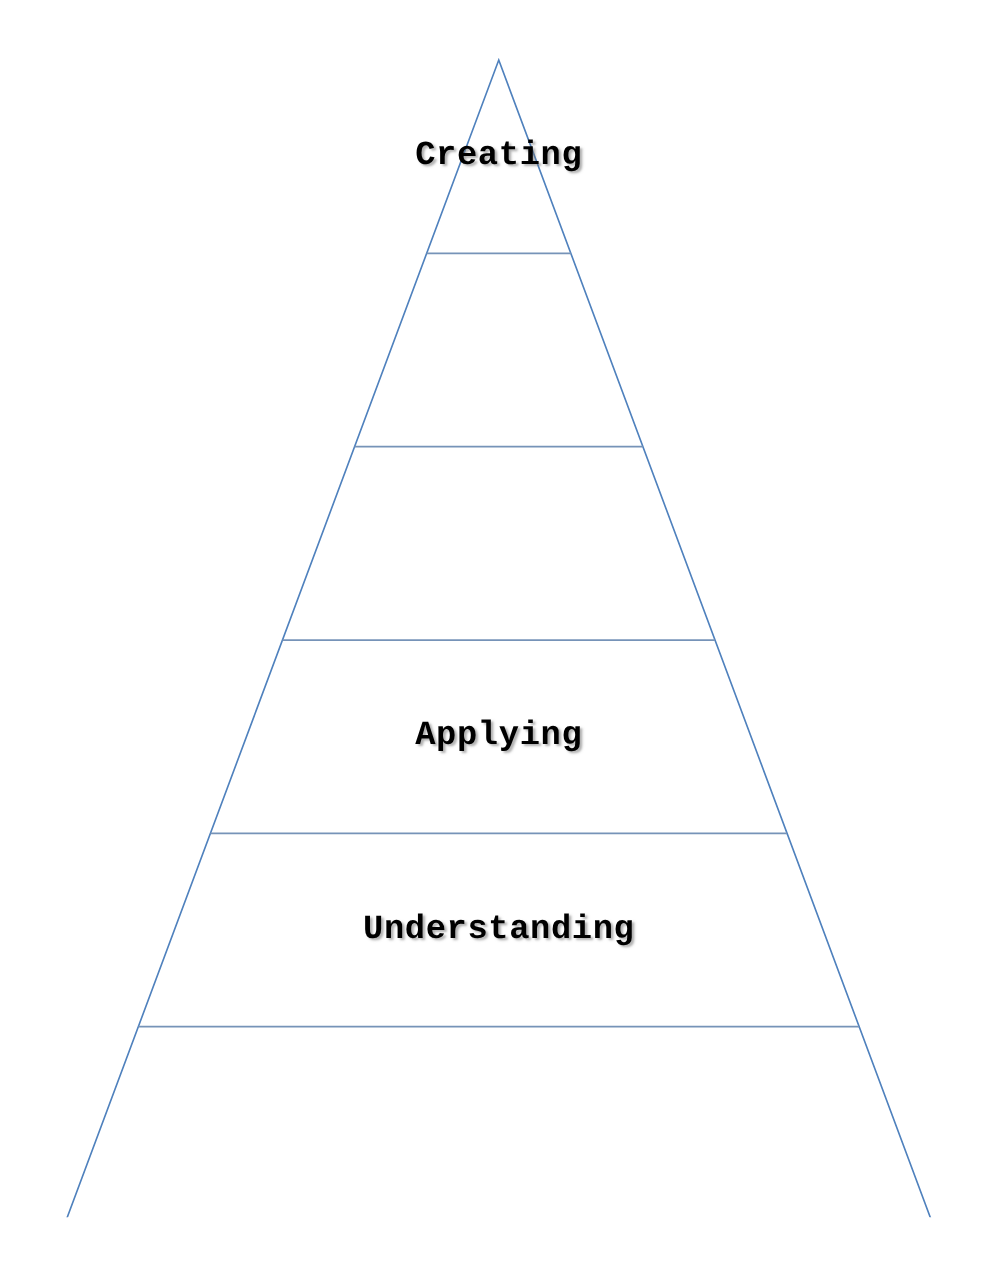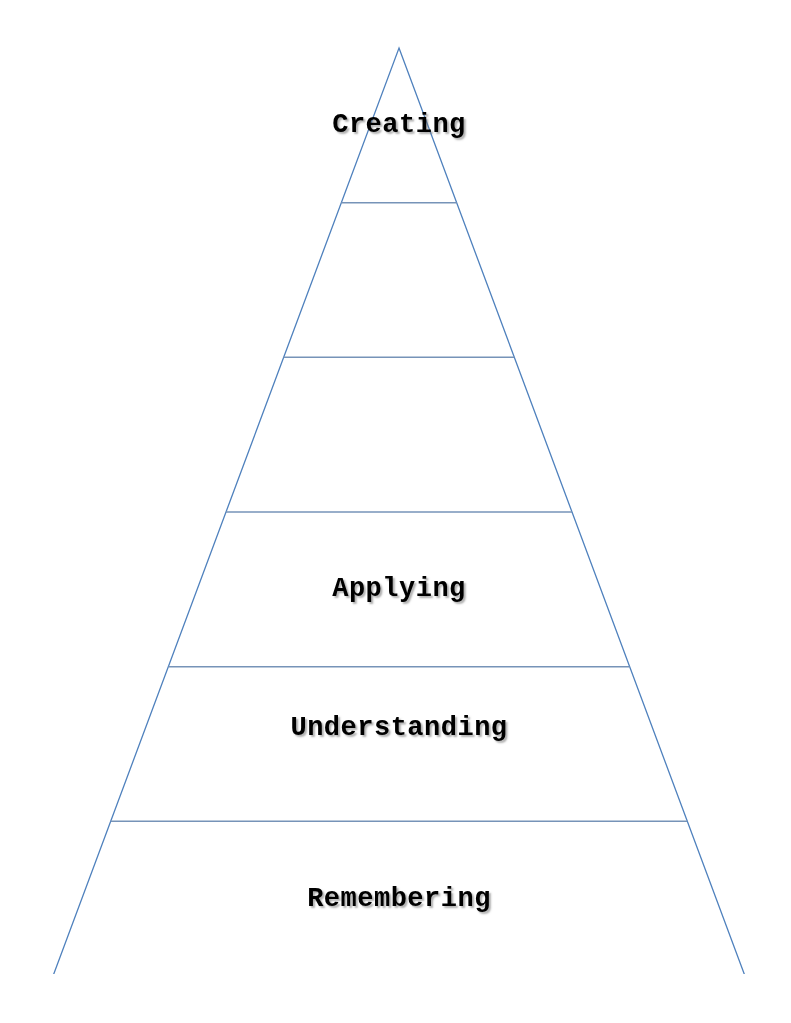--- a/index.html
+++ b/index.html
@@ -30,21 +30,21 @@
     font-weight: 700;
     color: #000000;
     white-space: nowrap;
     text-shadow: 2px 2px 2px rgba(110,110,110,0.55);
     letter-spacing: 0.5px;
   }
   .lbl-0 { top: 125px; }
   .lbl-1 { top: 280px; }
   .lbl-2 { top: 435px; }
   .lbl-3 { top: 589px; }
-  .lbl-4 { top: 728px; }
+  .lbl-4 { top: 744px; }
   .lbl-5 { top: 899px; }
 </style>
 </head>
 <body>
 
 <div class="canvas">
 
   <svg class="pyramid-svg" viewBox="0 0 791 1023" xmlns="http://www.w3.org/2000/svg">
 
     <line x1="58" y1="978.5" x2="748" y2="978.5" stroke="#9aa7b5" stroke-width="2.2" opacity="0.55"></line>
@@ -56,15 +56,14 @@
     <line x1="341.3" y1="202.7" x2="456.7" y2="202.7" stroke="#7693b8" stroke-width="1.4"></line>
     <line x1="283.7" y1="357.3" x2="514.3" y2="357.3" stroke="#7693b8" stroke-width="1.4"></line>
     <line x1="226" y1="512" x2="572" y2="512" stroke="#7693b8" stroke-width="1.4"></line>
     <line x1="168.4" y1="666.7" x2="629.6" y2="666.7" stroke="#7693b8" stroke-width="1.4"></line>
     <line x1="110.7" y1="821.3" x2="687.3" y2="821.3" stroke="#7693b8" stroke-width="1.4"></line>
   </svg>
 
   <div class="level-label lbl-0">Creating</div>
   <div class="level-label lbl-3">Applying</div>
   <div class="level-label lbl-4">Understanding</div>
-  <div class="level-label lbl-5">Remembering</div>
 
 </div>
 
 </body></html>

